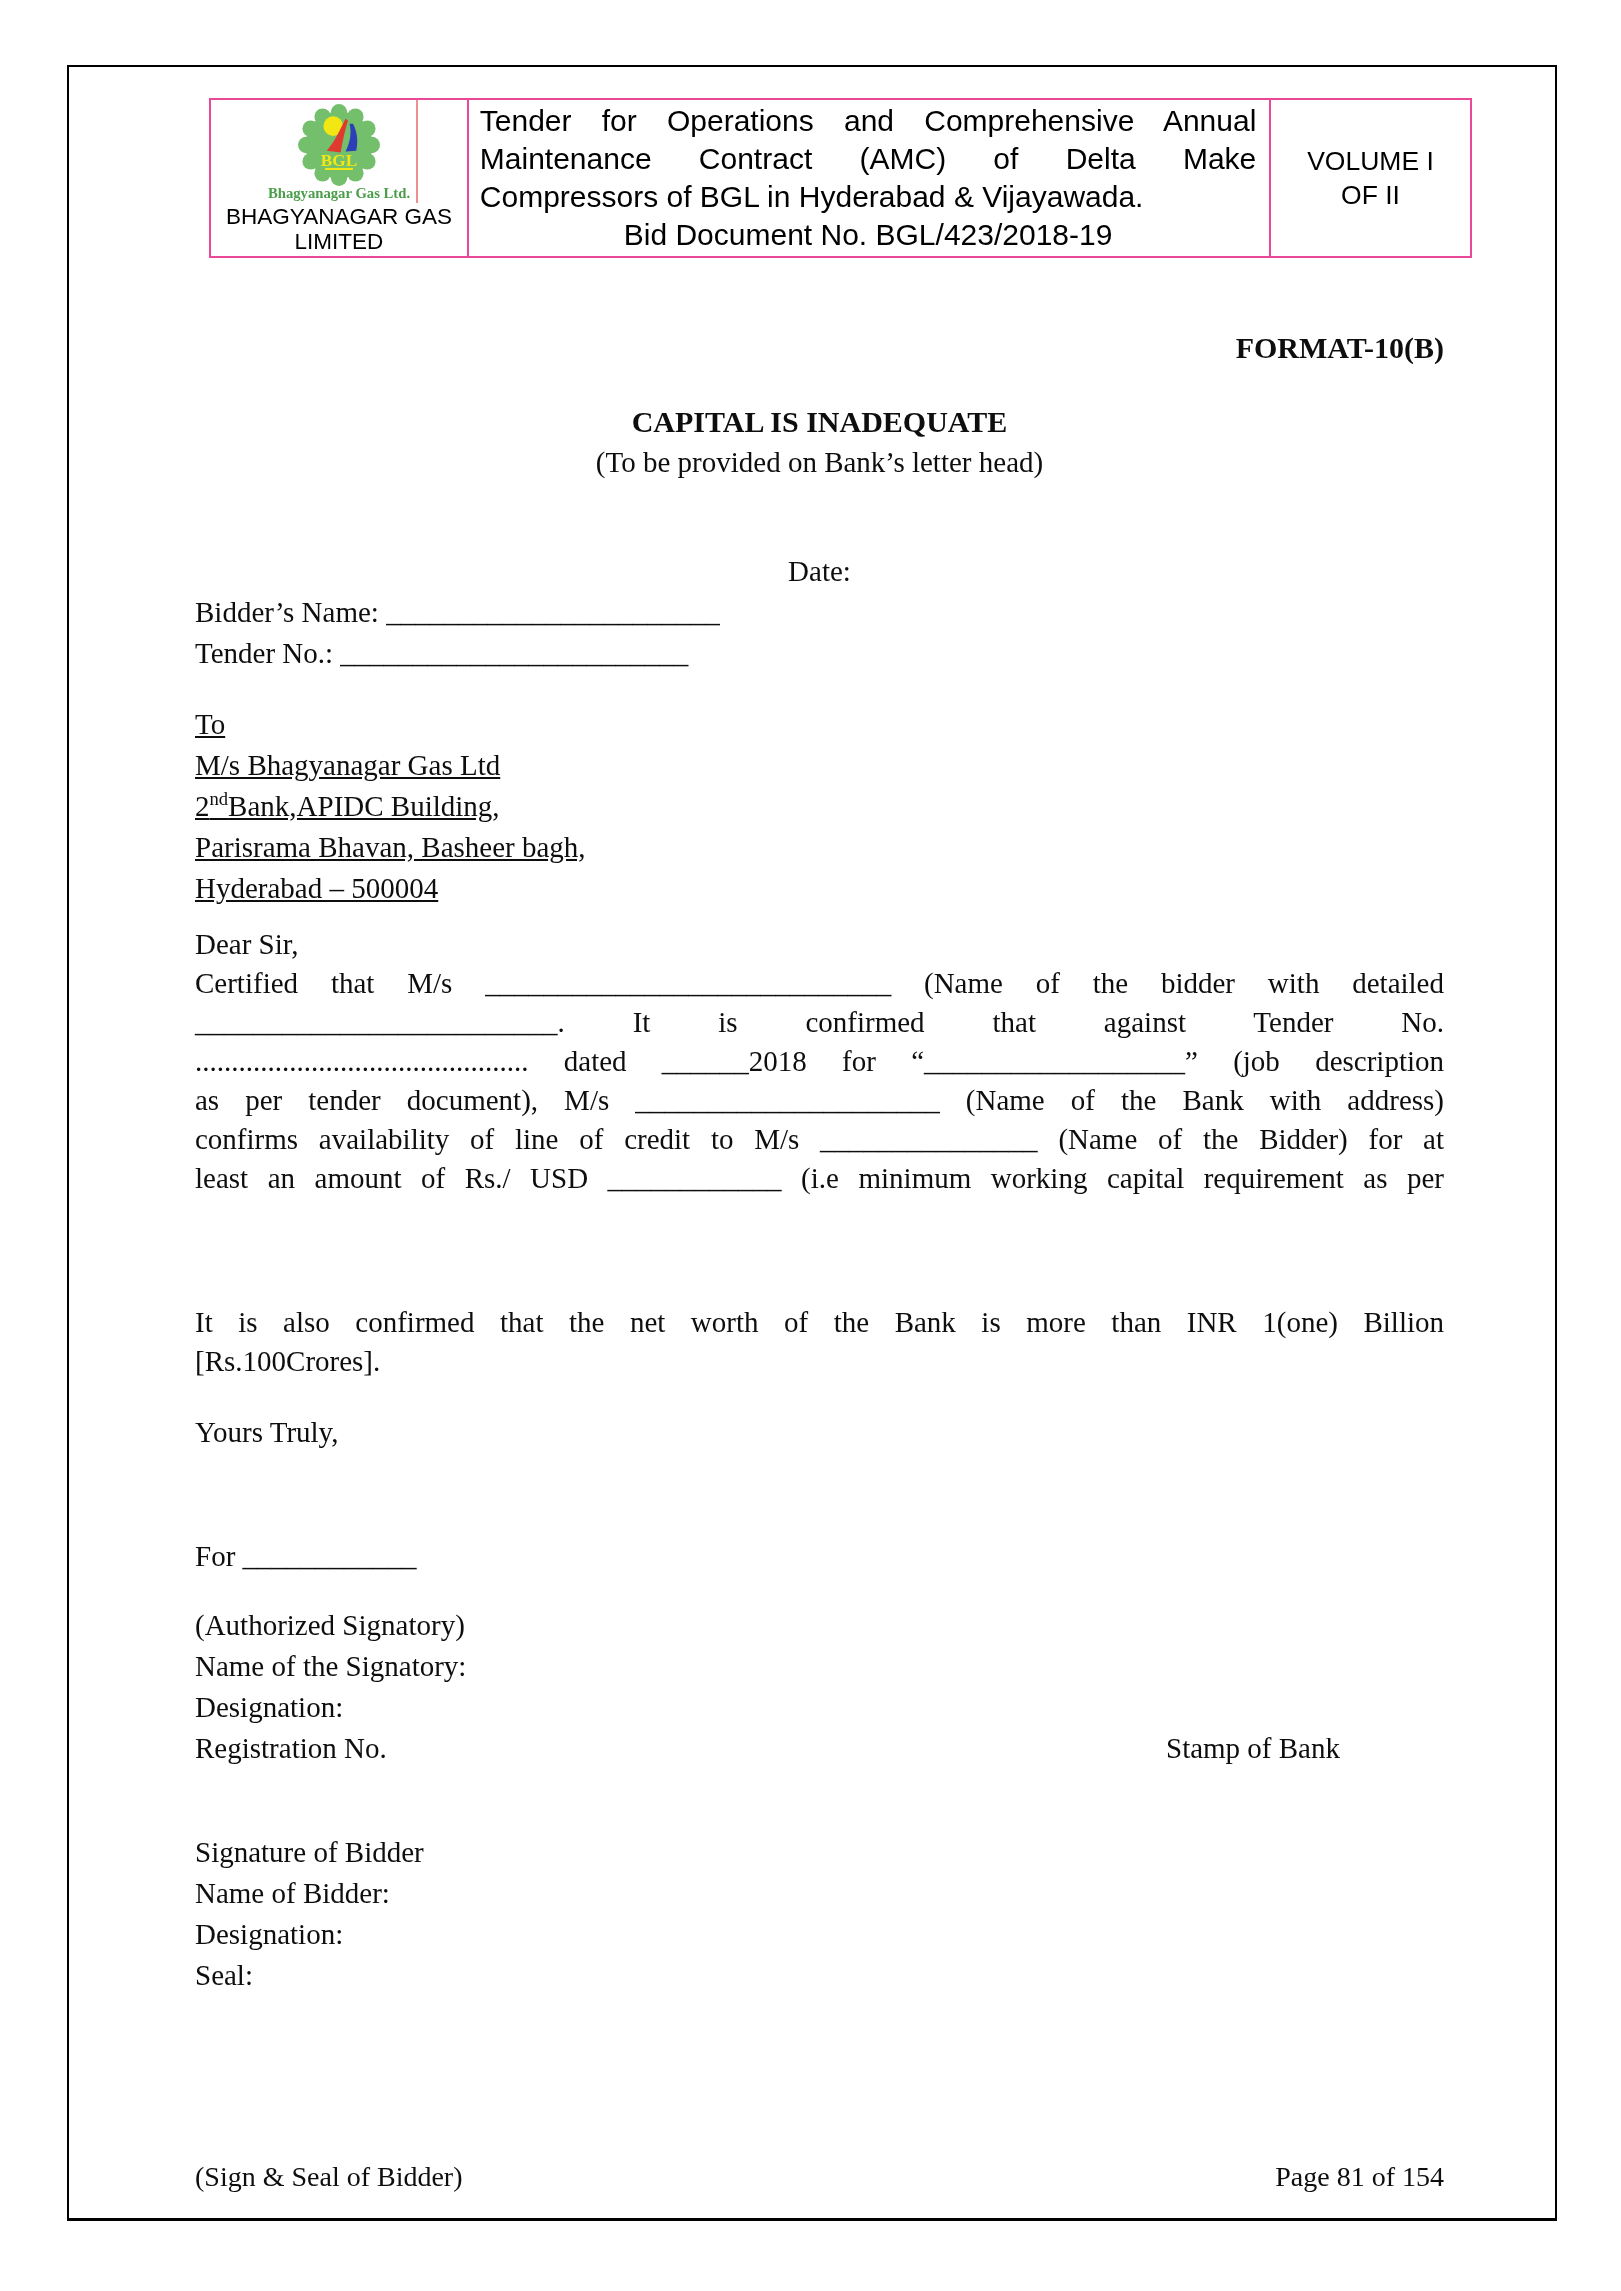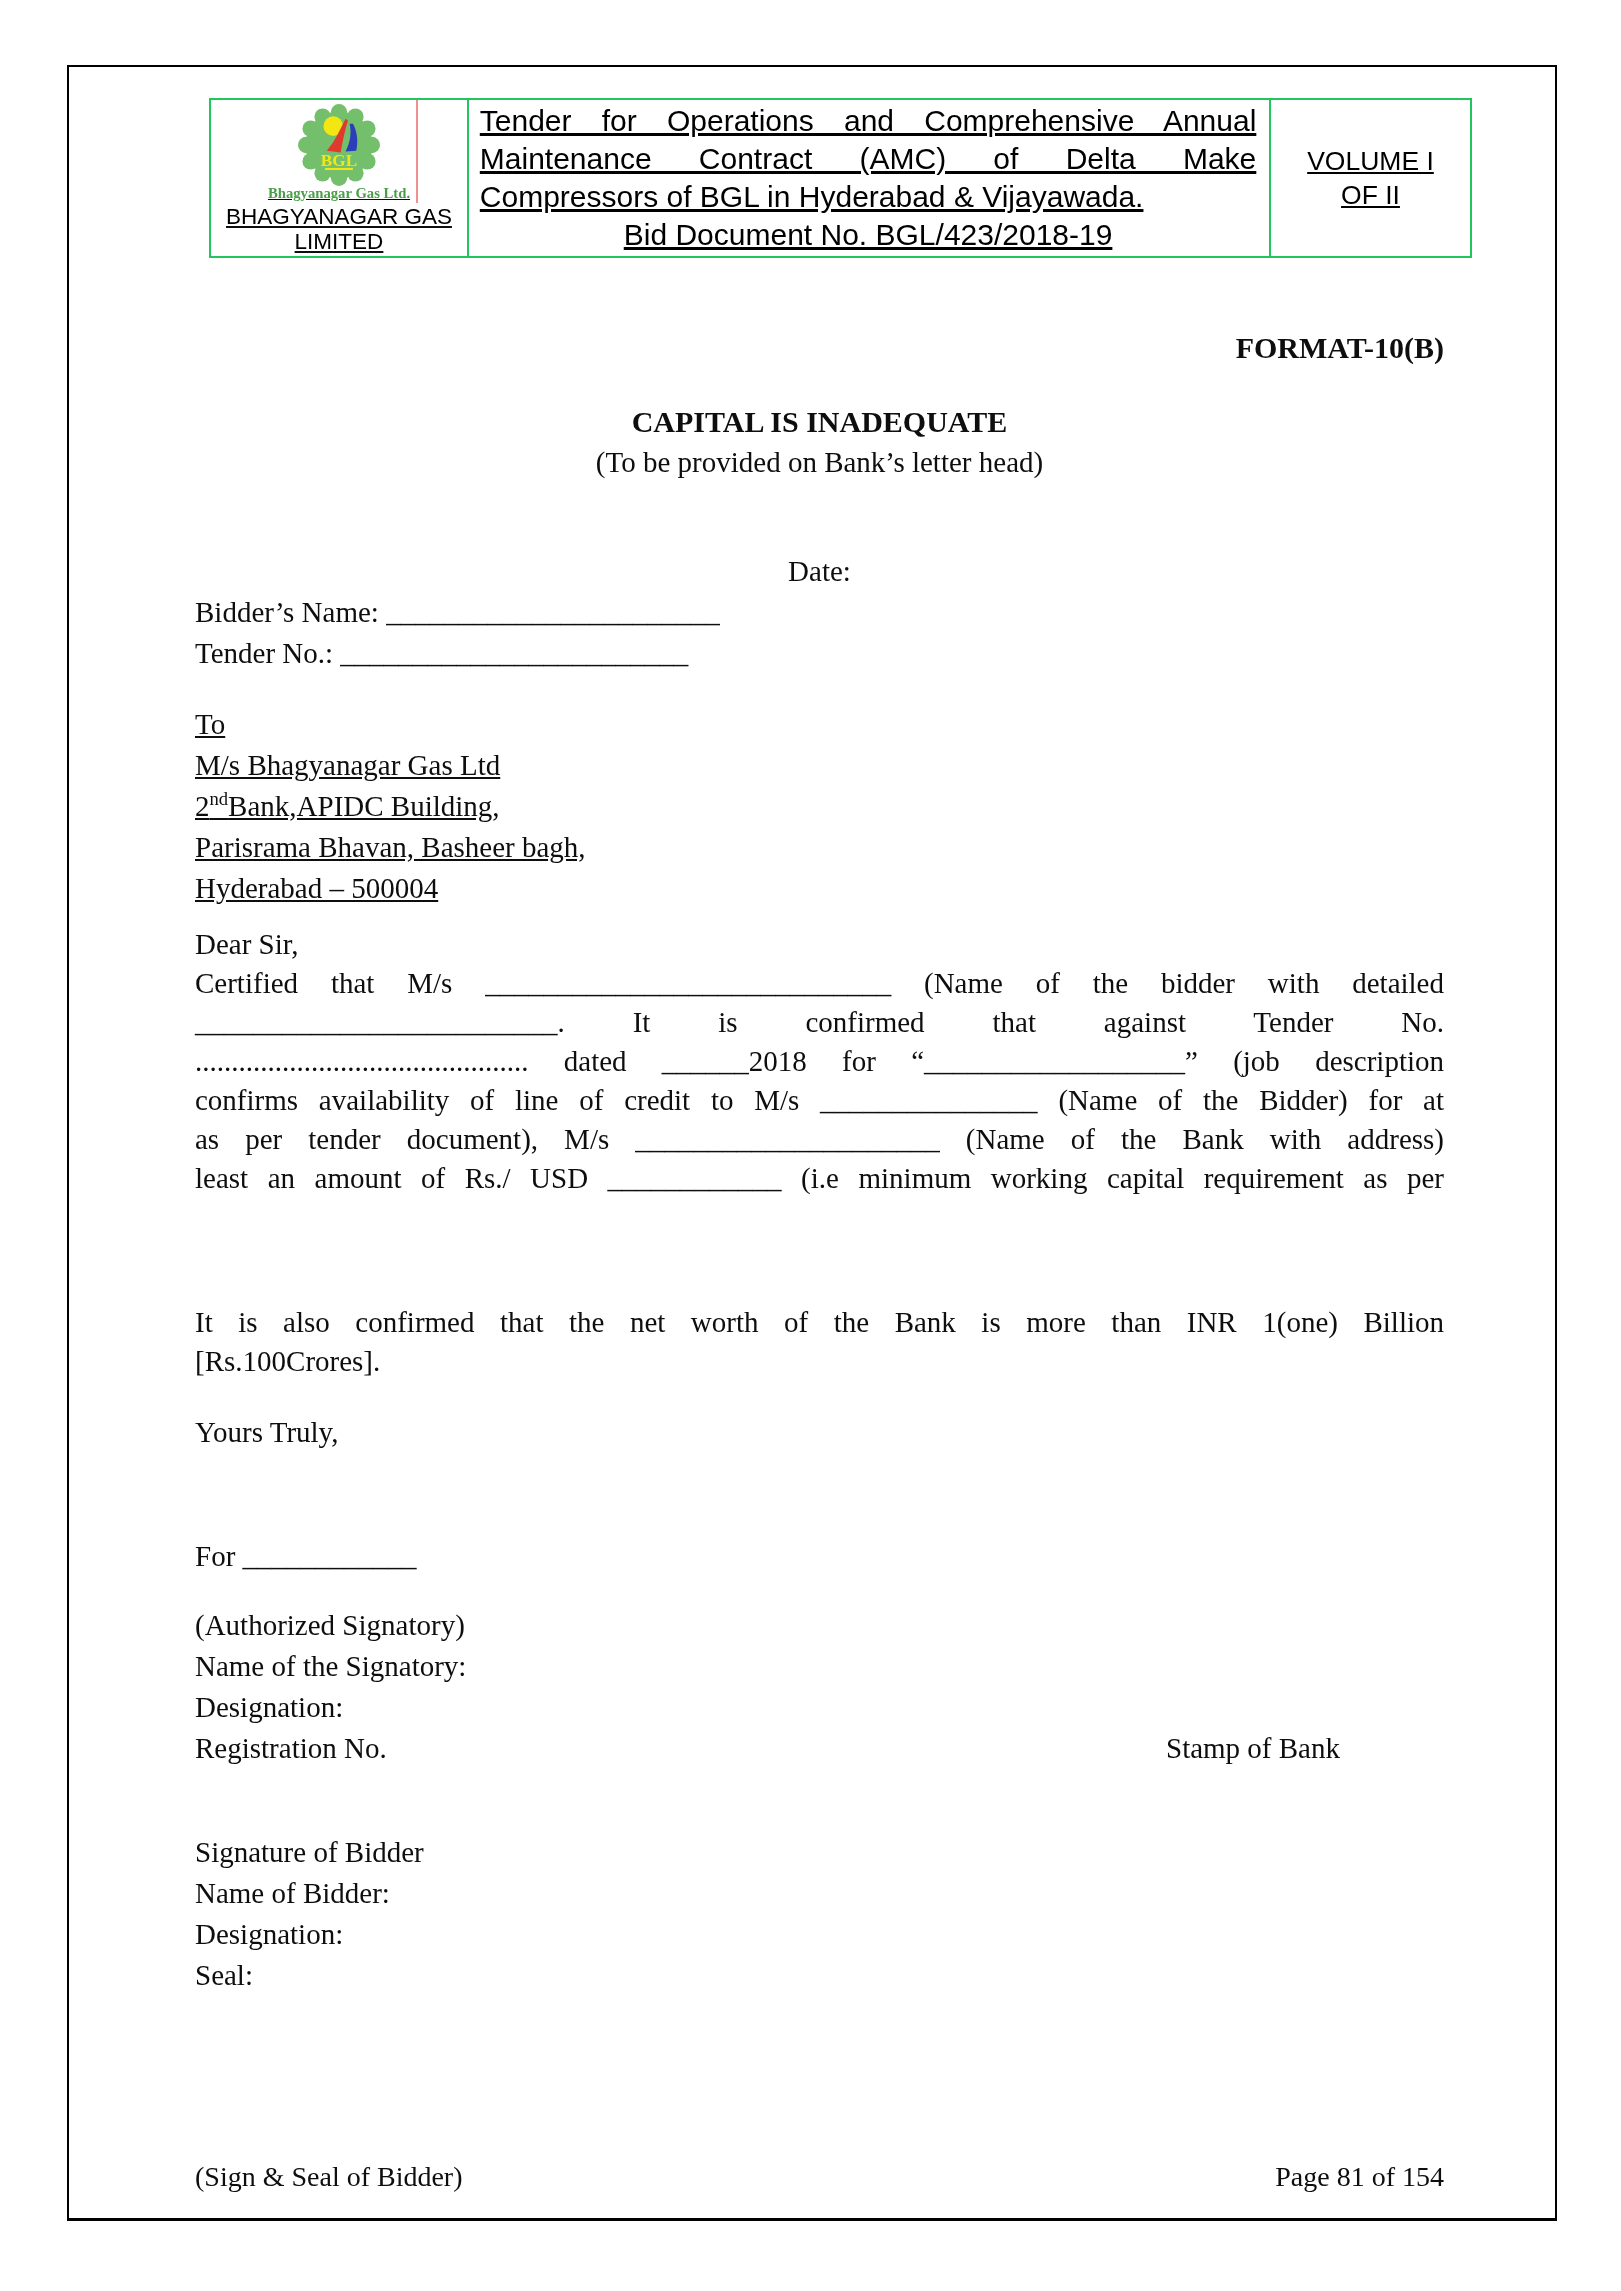--- a/index.html
+++ b/index.html
@@ -10,21 +10,21 @@
   .border-frame{
     position:absolute;left:67px;top:65px;width:1490px;height:2156px;
     border:2px solid #000;border-right-width:2.9px;border-bottom-width:3.9px;
     box-sizing:border-box;
   }
   
   .header-table{
     position:absolute;left:209px;top:98px;width:1263px;height:160px;
     border-collapse:collapse;table-layout:fixed;
   }
-  .header-table td{border:2px solid #22c55e;vertical-align:top;box-sizing:border-box;text-decoration:underline;}
+  .header-table td{border:2px solid #ec4899;vertical-align:top;box-sizing:border-box;}
   .logo-cell{width:258px;text-align:center;position:relative;padding:2.9px 0 0 0;}
   .logo-svg{display:block;margin:1px auto 0 auto;}
   .logo-wordmark{
     font-family:"Liberation Serif",serif;font-size:14.7px;font-weight:bold;
     color:#4a9e4a;line-height:15.7px;letter-spacing:0px;
   }
   .company-name{
     font-family:"Liberation Sans",sans-serif;font-size:22.5px;line-height:25.5px;
     color:#000;margin-top:2px;
   }
@@ -137,22 +137,22 @@
     <div><span>2</span><sup class="ord">nd</sup><span>Bank,APIDC Building,</span></div>
     <div>Parisrama Bhavan, Basheer bagh,</div>
     <div>Hyderabad – 500004</div>
   </div>
 
   <div class="block letter-block para">
     <div class="ln">Dear Sir,</div>
     <div class="ln jl">Certified that M/s ____________________________ (Name of the bidder with detailed</div>
     <div class="ln jl">_________________________. It is confirmed that against Tender No.</div>
     <div class="ln jl">.............................................. dated ______2018 for “__________________” (job description</div>
+    <div class="ln jl">as per tender document), M/s _____________________ (Name of the Bank with address)</div>
     <div class="ln jl">confirms availability of line of credit to M/s _______________ (Name of the Bidder) for at</div>
-    <div class="ln jl">as per tender document), M/s _____________________ (Name of the Bank with address)</div>
     <div class="ln jl">least an amount of Rs./ USD ____________ (i.e minimum working capital requirement as per</div>
   </div>
 
   <div class="block note-block para">
     <div class="ln jl">It is also confirmed that the net worth of the Bank is more than INR 1(one) Billion</div>
     <div class="ln">[Rs.100Crores].</div>
   </div>
 
   <div class="block yours-block">Yours Truly,</div>
   <div class="block for-block">For ____________</div>

